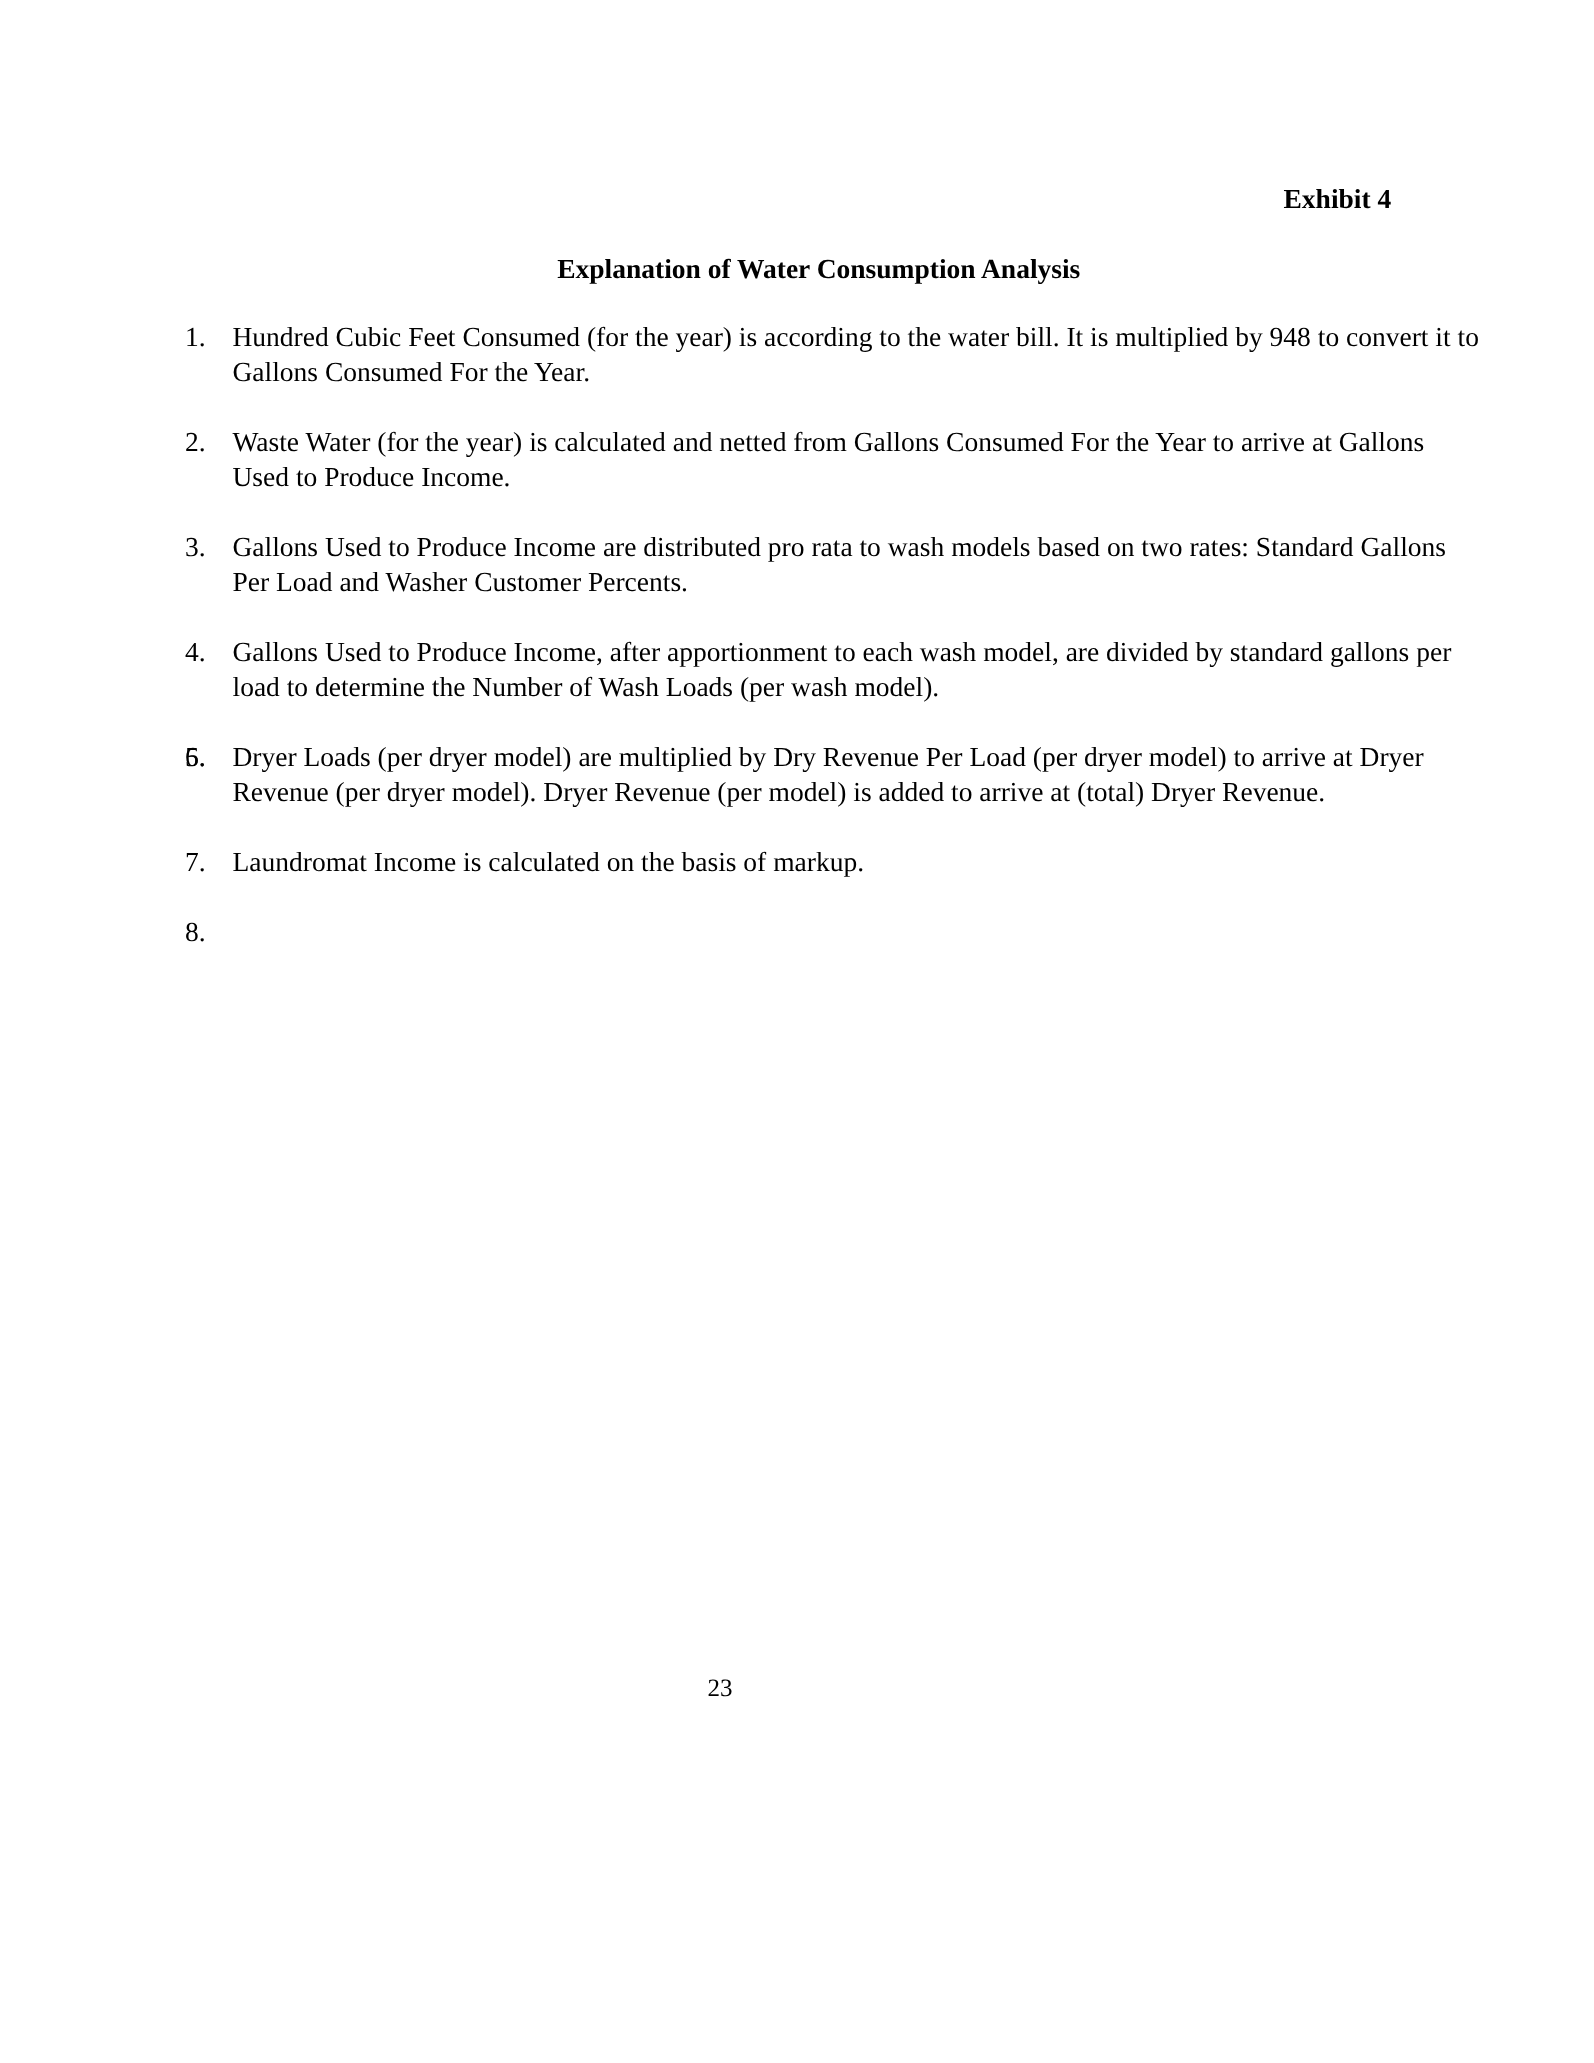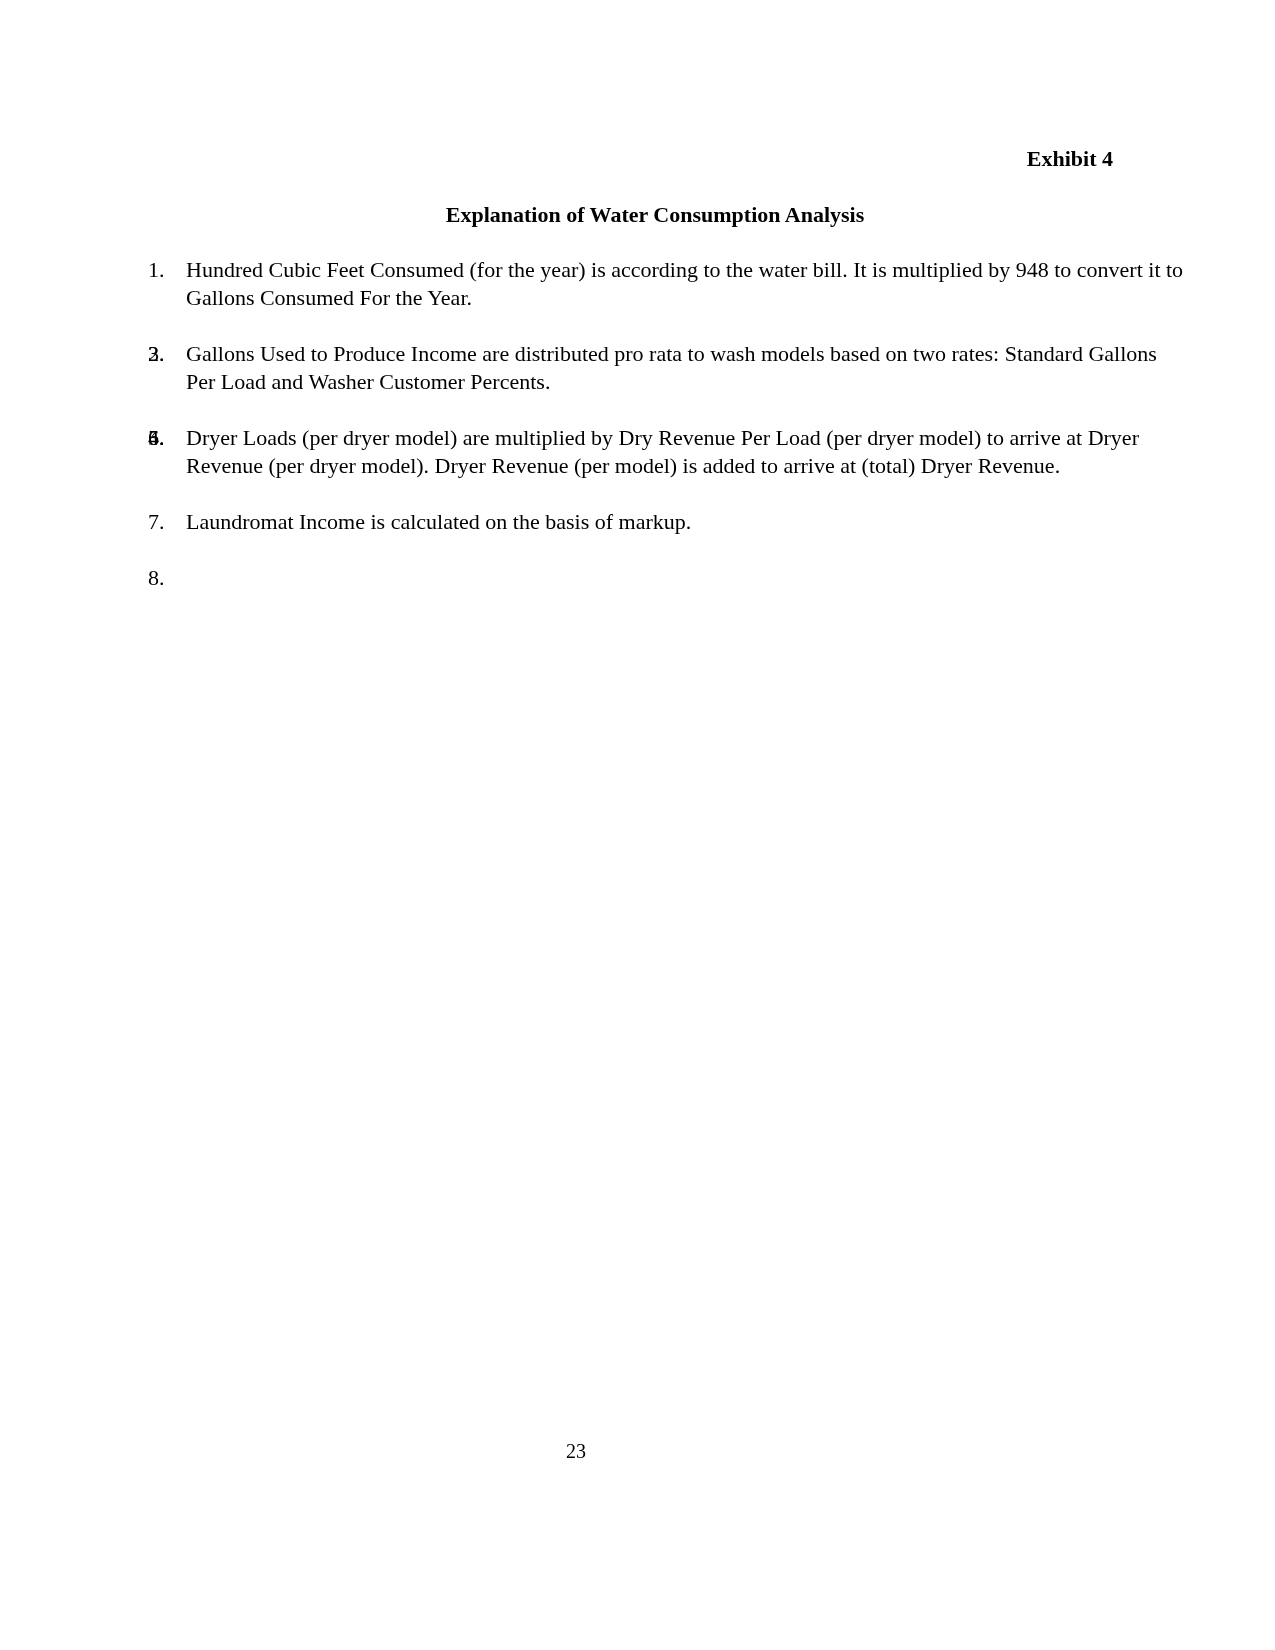--- a/index.html
+++ b/index.html
@@ -20,34 +20,34 @@
       position: absolute; top: 256px; left: 0; margin: 0; padding: 0; list-style: none;
     }
     ol.items li {
       position: relative; padding-left: 186px; width: 1000px;
       line-height: 28px; margin-bottom: 28px;
     }
     ol.items li .num {
       position: absolute; left: 148px; top: 0;
     }
     .page-num {
-      position: absolute; top: 1440px; left: 0; width: 1152px; text-align: center;
+      position: absolute; top: 1340px; left: 0; width: 1152px; text-align: center;
       font-size: 20px;
     }
   </style>
 </head>
 <body>
 
 <div class="exhibit">Exhibit 4</div>
 <div class="title">Explanation of Water Consumption Analysis</div>
 
 <ol class="items">
   <li><span class="num">1.</span><span>Hundred Cubic Feet Consumed (for the year) is according to the water bill.  It is multiplied by 948 to convert it to Gallons Consumed For the Year.</span></li>
-  <li><span class="num">2.</span></li>
+  <li><span class="num">2.</span><span>Waste Water (for the year) is calculated and netted from Gallons Consumed For the Year to arrive at Gallons Used to Produce Income.</span></li>
   <li><span class="num">3.</span><span>Gallons Used to Produce Income are distributed pro rata to wash models based on two rates: Standard Gallons Per Load and Washer Customer Percents.</span></li>
-  <li><span class="num">4.</span></li>
+  <li><span class="num">4.</span><span>Gallons Used to Produce Income, after apportionment to each wash model, are divided by standard gallons per load to determine the Number of Wash Loads (per wash model).</span></li>
   <li><span class="num">5.</span></li>
   <li><span class="num">6.</span><span>Dryer Loads (per dryer model) are multiplied by Dry Revenue Per Load (per dryer model) to arrive at Dryer Revenue (per dryer model).  Dryer Revenue (per model) is added to arrive at (total) Dryer Revenue.</span></li>
   <li><span class="num">7.</span><span>Laundromat Income is calculated on the basis of markup.</span></li>
   <li><span class="num">8.</span></li>
 </ol>
 
 <div class="page-num">23</div>
 
 </body></html>

